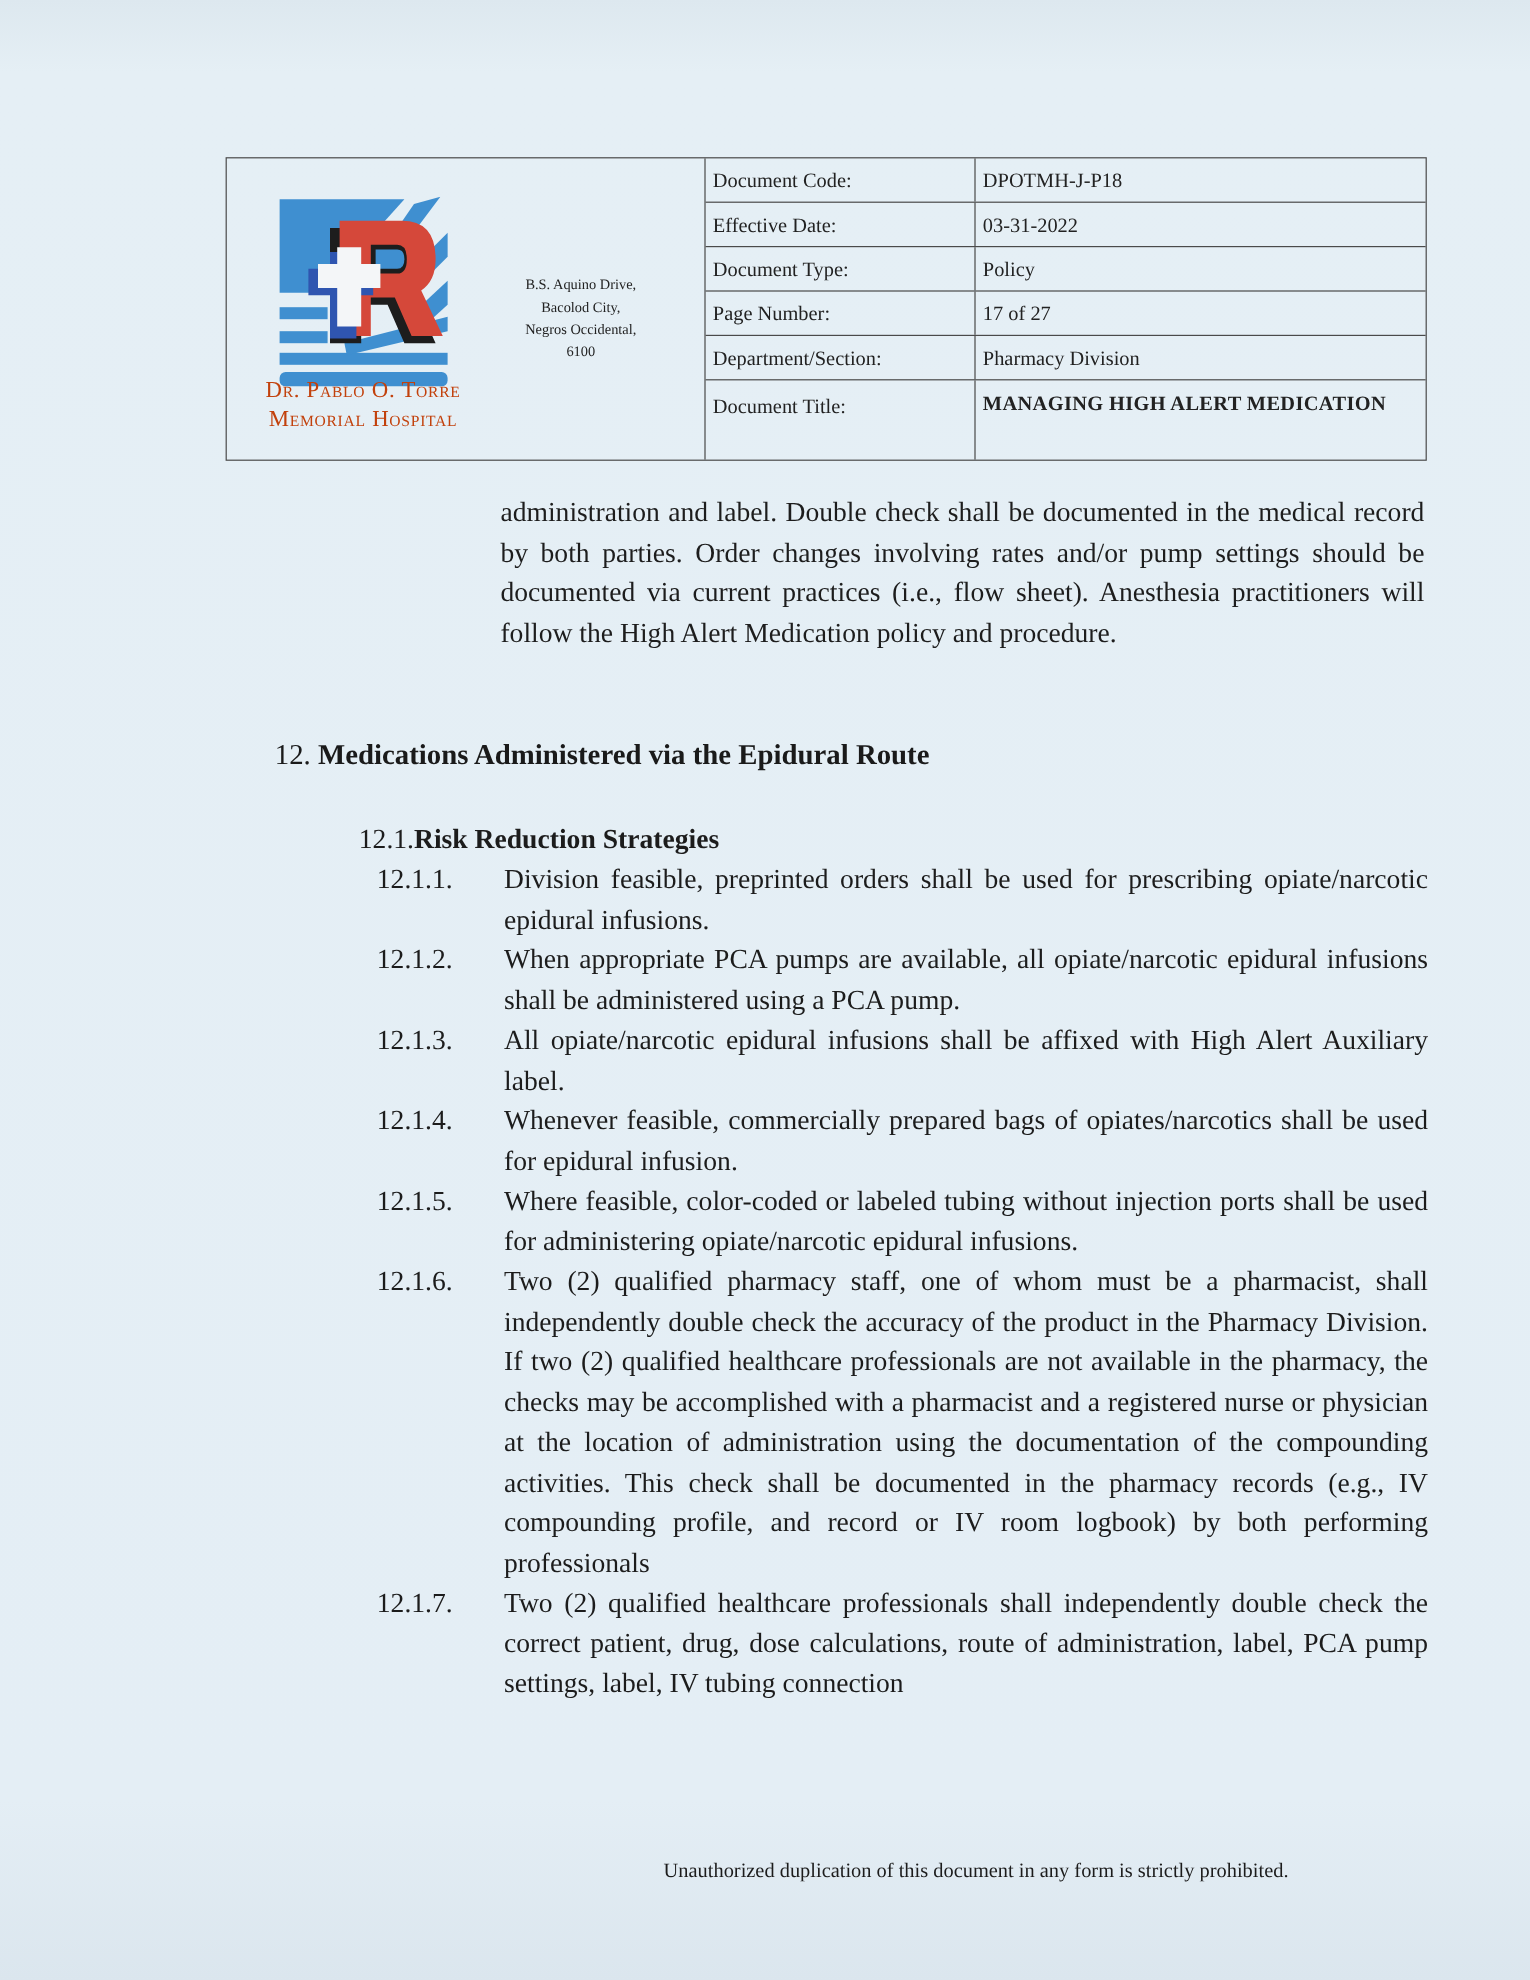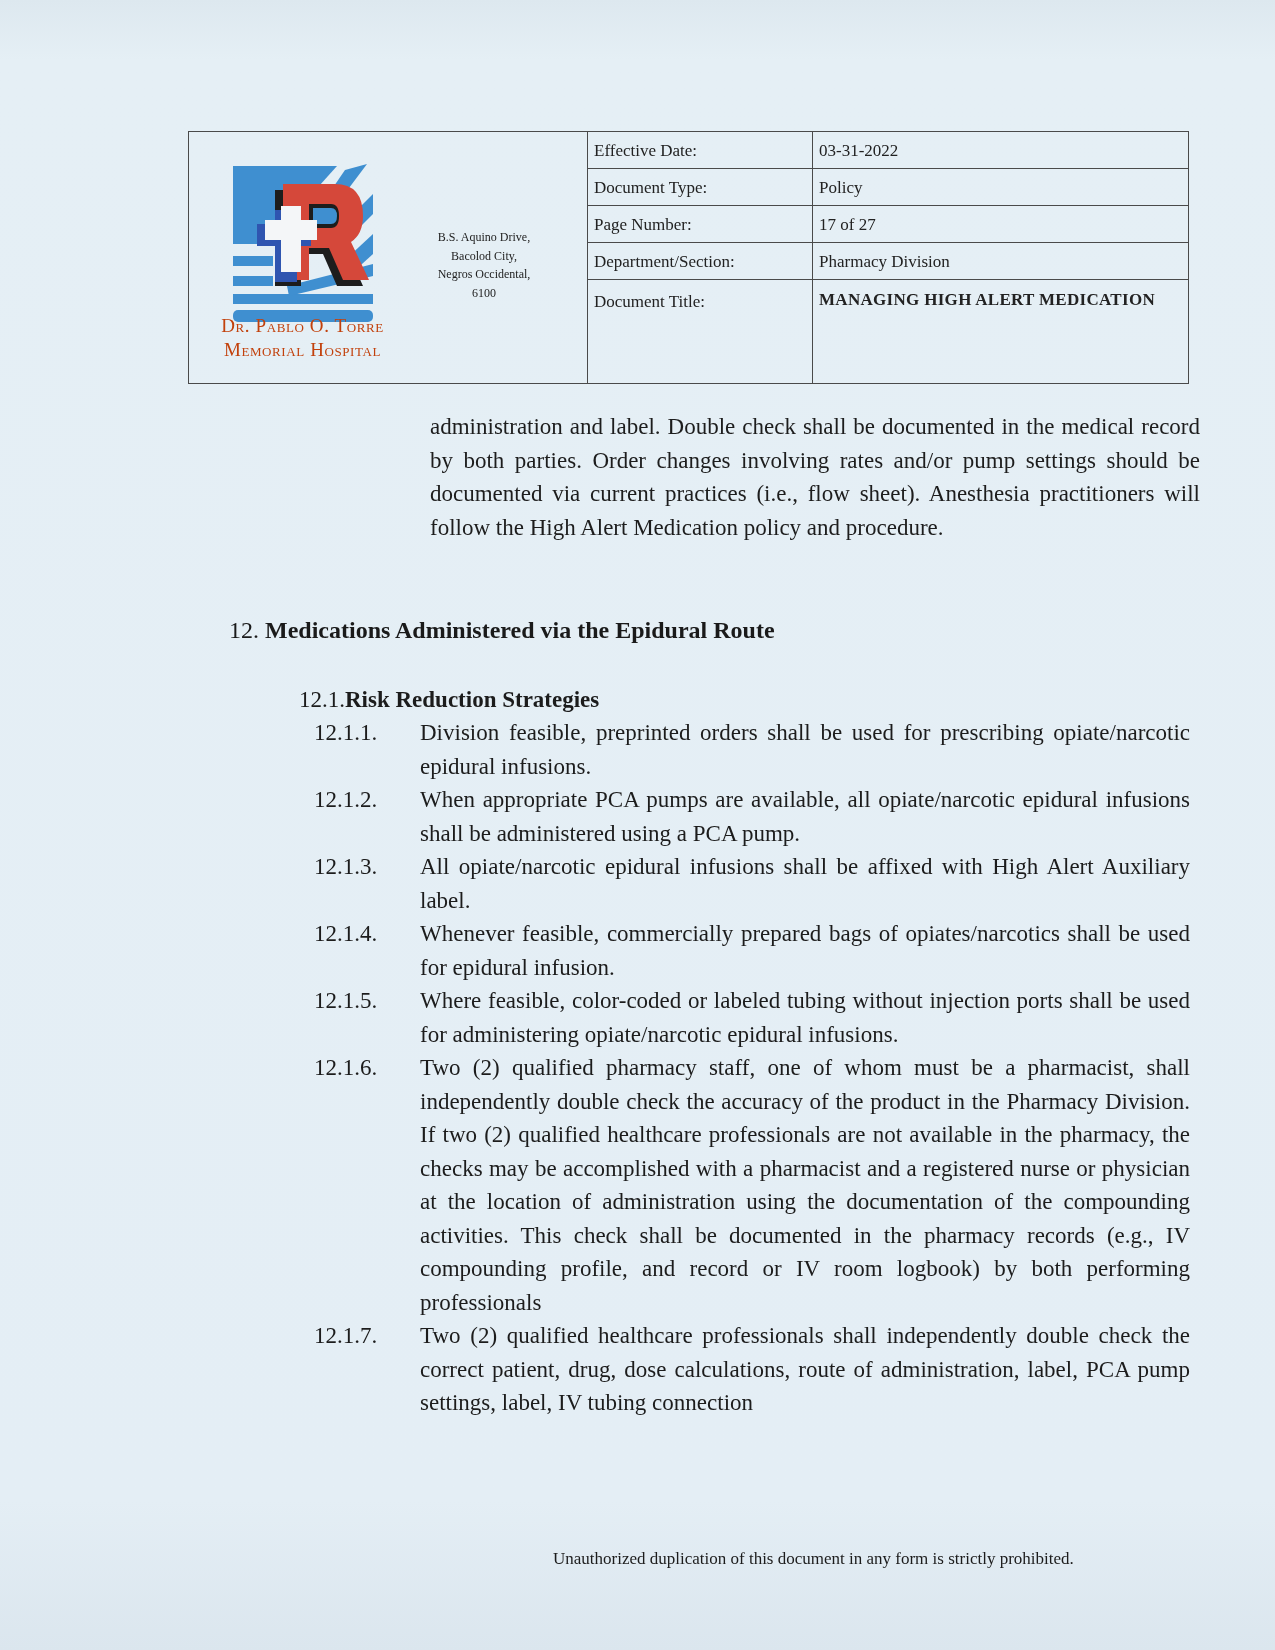--- a/index.html
+++ b/index.html
@@ -79,21 +79,20 @@
     }
     .meta-row:last-child .meta-label { padding-top: 12px; }
 
     
     .body-text {
       position: absolute;
       font-size: 23px;
       line-height: 33.5px;
       color: #1d1d1d;
       text-align: justify;
-      margin-left: 13px;
     }
     .intro-para {
       left: 417px; top: 410px; width: 770px;
     }
     .section-heading {
       position: absolute; left: 229px; top: 615px;
       font-size: 24px; line-height: 30px;
       color: #1a1a1a;
     }
     .section-heading .num { font-weight: normal; }
@@ -165,20 +164,24 @@
     <div class="address">
       <div>B.S. Aquino Drive,</div>
       <div>Bacolod City,</div>
       <div>Negros Occidental,</div>
       <div>6100</div>
     </div>
   </div>
 
   <div class="meta">
     <div class="meta-row">
+      <div class="meta-label">Document Code:</div>
+      <div class="meta-value">DPOTMH-J-P18</div>
+    </div>
+    <div class="meta-row">
       <div class="meta-label">Effective Date:</div>
       <div class="meta-value">03-31-2022</div>
     </div>
     <div class="meta-row">
       <div class="meta-label">Document Type:</div>
       <div class="meta-value">Policy</div>
     </div>
     <div class="meta-row">
       <div class="meta-label">Page Number:</div>
       <div class="meta-value">17 of 27</div>

